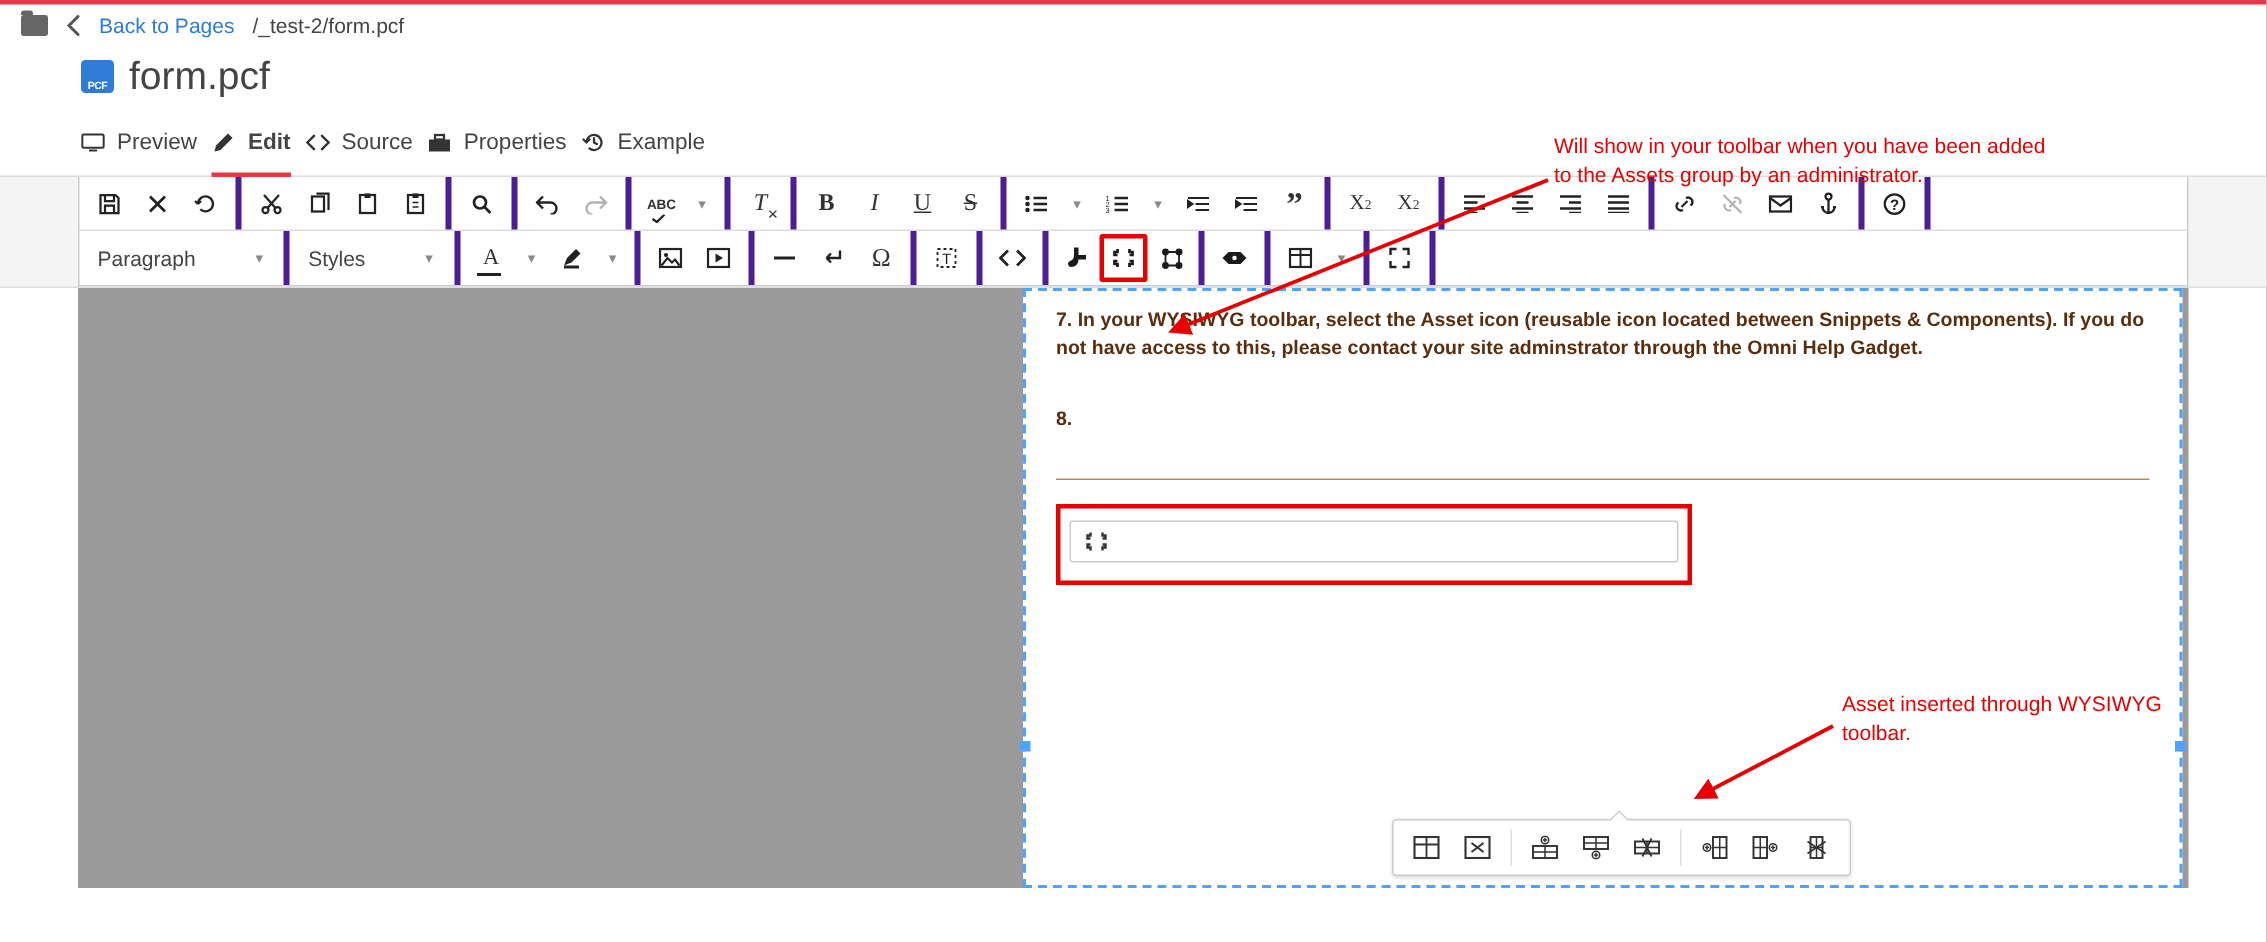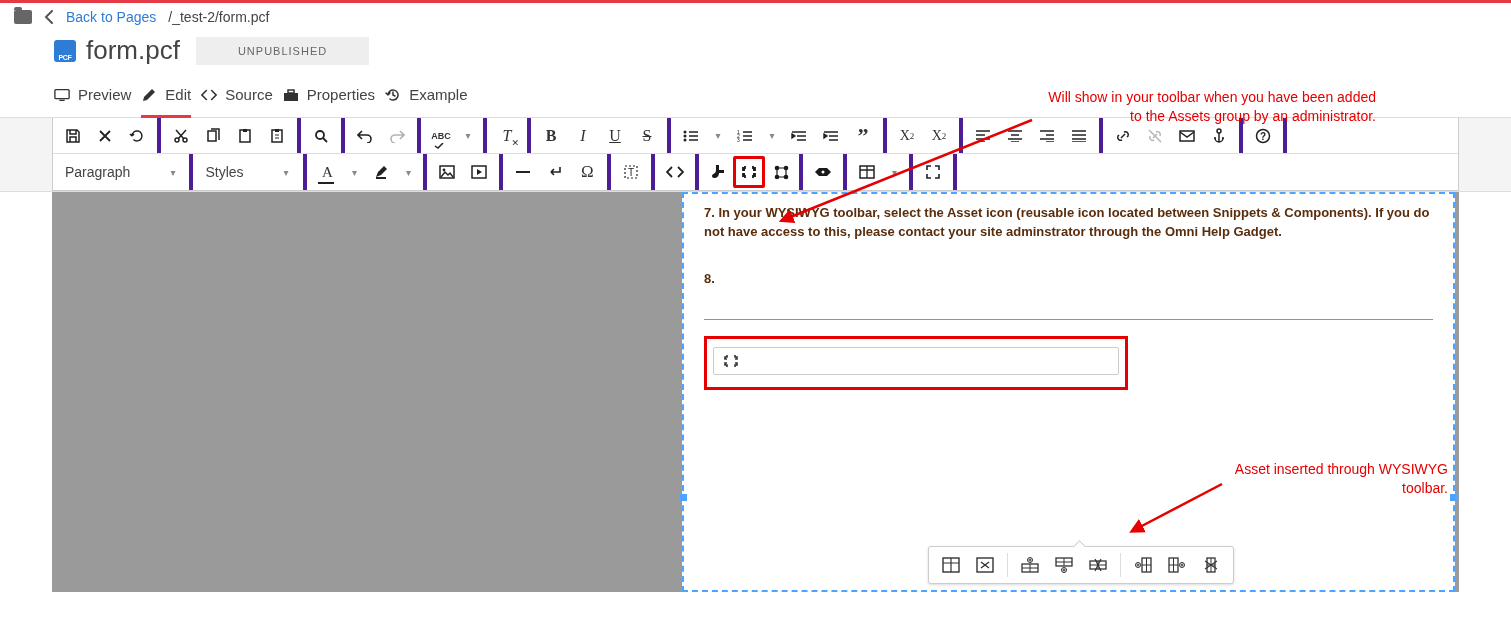--- a/index.html
+++ b/index.html
@@ -10,21 +10,21 @@
   .folder-icon::before { content: ""; position: absolute; top: -3px; left: 0; width: 8px; height: 3px; background: #666; border-radius: 2px 2px 0 0; }
   .chevron-left { font-size: 16px; color: #555; }
   .back-link { color: #2e7cd6; cursor: pointer; }
   .path { color: #444; }
   .title-row { display: flex; align-items: center; padding: 4px 54px 10px; gap: 10px; }
   .pcf-badge { width: 22px; height: 22px; background: #2e7cd6; border-radius: 3px; color: #fff; font-size: 7px; font-weight: 600; display: flex; align-items: flex-end; justify-content: center; padding-bottom: 1px; letter-spacing: -0.3px; }
   .page-title { font-size: 26px; font-weight: 300; color: #444; }
   .status-pill { background: #eee; color: #666; font-size: 11px; letter-spacing: 1px; padding: 8px 42px; margin-left: 6px; }
   .tabs { display: flex; gap: 10px; padding: 10px 54px 0; border-bottom: 1px solid #ddd; }
   .tab { display: flex; align-items: center; gap: 8px; padding-bottom: 12px; color: #444; font-size: 15px; cursor: pointer; border-bottom: 3px solid transparent; margin-bottom: -1px; }
-  .tab.active { font-weight: 400; border-bottom-color: #e63946; text-align: center; }
+  .tab.active { font-weight: 700; border-bottom-color: #e63946; text-align: center; }
   .tab-icon { width: 16px; height: 16px; display: inline-flex; align-items: center; justify-content: center; }
   svg { display: block; }
   .toolbar-wrap { padding: 0 52px; background: #f4f4f4; border-bottom: 1px solid #ddd; }
   .toolbar { background: #fff; border: 1px solid #ccc; border-top: none; }
   .tb-row { display: flex; height: 36px; border-bottom: 1px solid #ddd; align-items: stretch; }
   .tb-row:last-child { border-bottom: none; }
   .tb-group { display: flex; align-items: center; border-right: 4px solid #4c1d95; padding: 0 4px; text-align: right; }
   .tb-btn { width: 32px; height: 32px; display: flex; align-items: center; justify-content: center; cursor: pointer; color: #333; font-size: 16px; border-radius: 3px; }
   .tb-btn.narrow { width: 22px; }
   .tb-sel { display: flex; align-items: center; padding: 0 14px 0 12px; gap: 40px; font-size: 14px; color: #444; cursor: pointer; }
@@ -39,21 +39,21 @@
   .ex-title { font-family: Verdana, Geneva, sans-serif; font-size: 26px; font-weight: 700; color: #4a1e0a; margin: 8px 0 30px; }
   .asset-box-outer { border: 3px solid #e60000; padding: 8px 6px 12px; width: 424px; }
   .asset-msg { border: 1px solid #ccc; border-radius: 2px; padding: 6px 10px; font-size: 13px; display: flex; align-items: center; gap: 8px; color: #333; }
   .sel-handle { position: absolute; width: 7px; height: 7px; background: #4da3ff; }
   .h-lt { left: -4px; top: 300px; }
   .h-rt { right: -4px; top: 300px; }
   .tbl-tools { position: absolute; left: 876px; bottom: 8px; background: #fff; border: 1px solid #ccc; border-radius: 3px; padding: 6px 8px; display: flex; gap: 6px; box-shadow: 0 1px 3px rgba(0,0,0,0.15); }
   .tbl-tools::before { content: ""; position: absolute; top: -5px; left: 48%; width: 8px; height: 8px; background: #fff; border-left: 1px solid #ccc; border-top: 1px solid #ccc; transform: rotate(45deg); }
   .mini-btn { width: 28px; height: 24px; display: flex; align-items: center; justify-content: center; cursor: pointer; border-radius: 2px; }
   .mini-sep { width: 1px; background: #ddd; margin: 0 2px; }
-  .annot { position: absolute; color: #e60000; font-size: 14px; line-height: 1.35; pointer-events: none; text-align: right; }
+  .annot { position: absolute; color: #e60000; font-size: 14px; line-height: 1.35; pointer-events: none; }
   .annot1 { left: 1036px; top: 88px; width: 340px; }
   .annot2 { left: 1228px; top: 460px; width: 220px; }
   .arrow-svg { position: absolute; pointer-events: none; overflow: visible; }
 </style>
 </head>
 <body>
 
 <div class="top-accent"></div>
 
 <div class="breadcrumb-bar">
@@ -63,21 +63,20 @@
         <path d="M8 1 L2 7 L8 13" stroke="#555" stroke-width="2" fill="none" stroke-linecap="round"></path>
       </svg>
   </span>
   <span class="back-link">Back to Pages</span>
   <span class="path">/_test-2/form.pcf</span>
 </div>
 
 <div class="title-row">
   <span class="pcf-badge">PCF</span>
   <span class="page-title">form.pcf</span>
-  <span class="status-pill">UNPUBLISHED</span>
 </div>
 
 <div class="tabs">
   <div class="tab">
     <span class="tab-icon">
         <svg width="18" height="14" viewBox="0 0 18 14">
           <rect x="1" y="1" width="16" height="10" rx="1" fill="none" stroke="#333" stroke-width="1.5"></rect>
           <path d="M6 13h6" stroke="#333" stroke-width="1.5"></path>
         </svg>
       </span>

